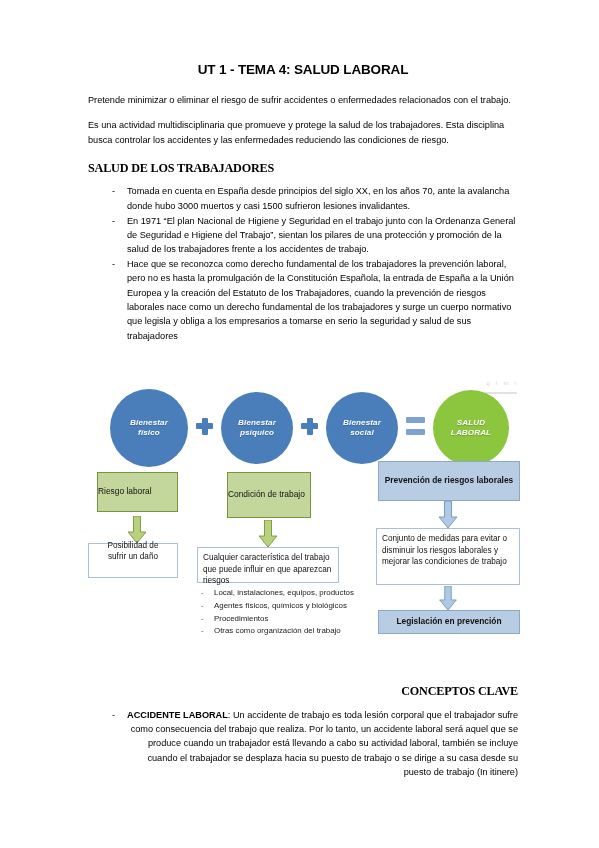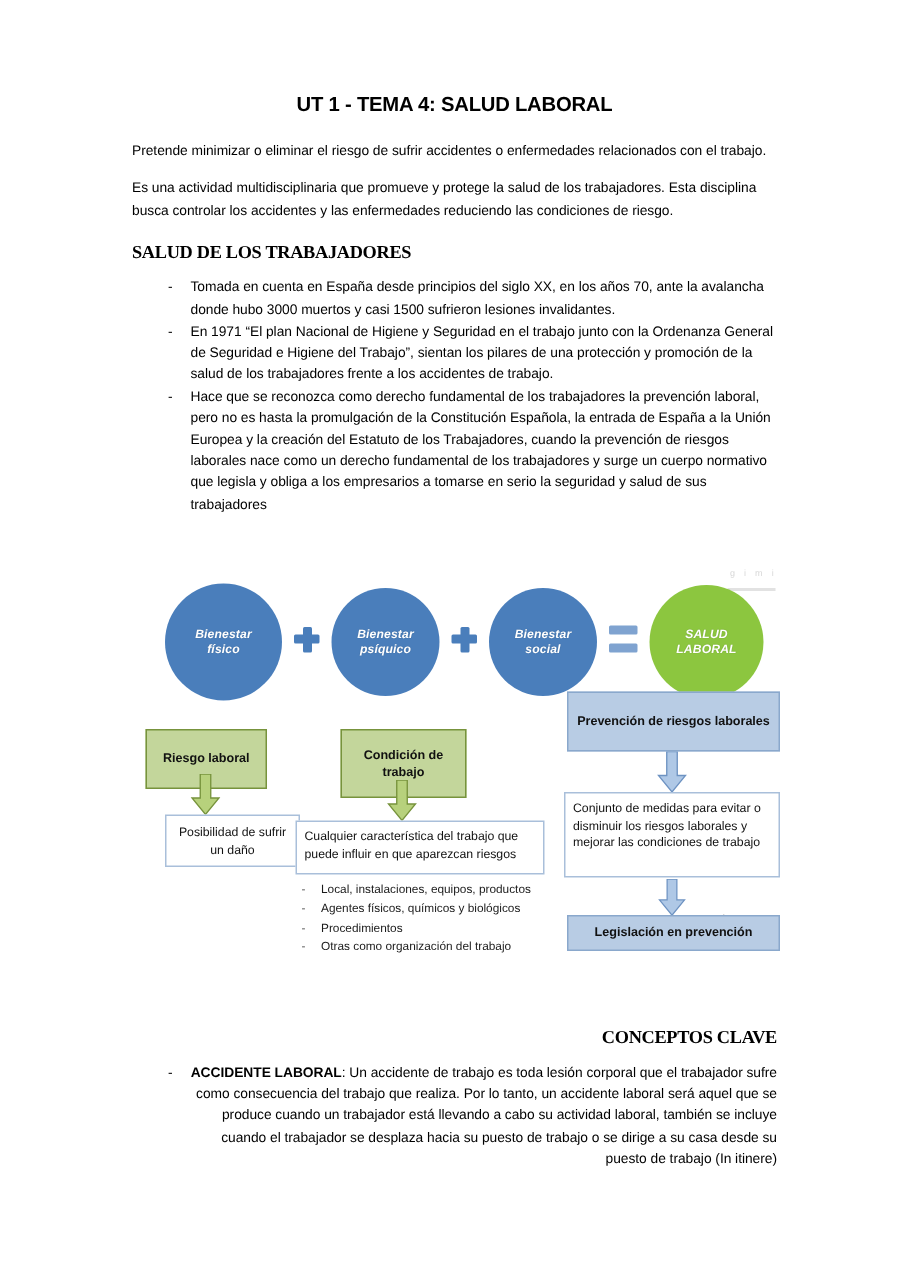--- a/index.html
+++ b/index.html
@@ -133,27 +133,25 @@
     background: #7FA3D0;
     border-radius: 1px;
   }
 
   .gbox {
     position: absolute;
     background: #C3D69B;
     border: 1.2px solid #77933C;
     display: flex;
     align-items: center;
-    justify-content: center;
     text-align: center;
     font-size: 8.4px;
-    font-weight: bold;
+    font-weight: normal;
     line-height: 1.35;
     color: #111111;
-    margin-top: 14px;
   }
 
   .bbox {
     position: absolute;
     background: #B8CCE4;
     border: 0.8px solid #8AA8CC;
     display: flex;
     align-items: center;
     justify-content: center;
     text-align: center;
@@ -168,25 +166,24 @@
     background: #ffffff;
     border: 0.8px solid #A9BFDA;
     font-size: 8.2px;
     line-height: 1.42;
     color: #111111;
     padding: 4px 5px;
     box-sizing: border-box;
   }
   .wbox.center {
     display: flex;
-    align-items: center;
+    align-items: flex-end;
     justify-content: center;
     text-align: center;
-    padding: 3px;
-    margin-left: 22px;
+    padding: 14px;
   }
 
   .arrow {
     position: absolute;
     width: 20px;
   }
 
   .sublist {
     position: absolute;
     list-style: none;
@@ -290,21 +287,21 @@
     </div>
 
     <div class="gbox" style="left:139px; top:94px; width:82px; height:44px;">
       <span>Condición de trabajo</span>
     </div>
 
     <svg class="arrow" viewBox="0 0 20 28" style="left:170px; top:142px; height:28px;">
       <polygon points="6.5,0 13.5,0 13.5,16 19,16 10,27 1,16 6.5,16" fill="#B7D17C" stroke="#77933C" stroke-width="0.9"></polygon>
     </svg>
 
-    <div class="wbox" style="left:109px; top:169px; width:166px; height:36px;">
+    <div class="wbox" style="left:109px; top:169px; width:142px; height:36px;">
       <span>Cualquier característica del trabajo que puede influir en que aparezcan riesgos</span>
     </div>
 
     <ul class="sublist" style="left:112px; top:209px; width:200px;">
       <li>Local, instalaciones, equipos, productos</li>
       <li>Agentes físicos, químicos y biológicos</li>
       <li>Procedimientos</li>
       <li>Otras como organización del trabajo</li>
     </ul>
 

